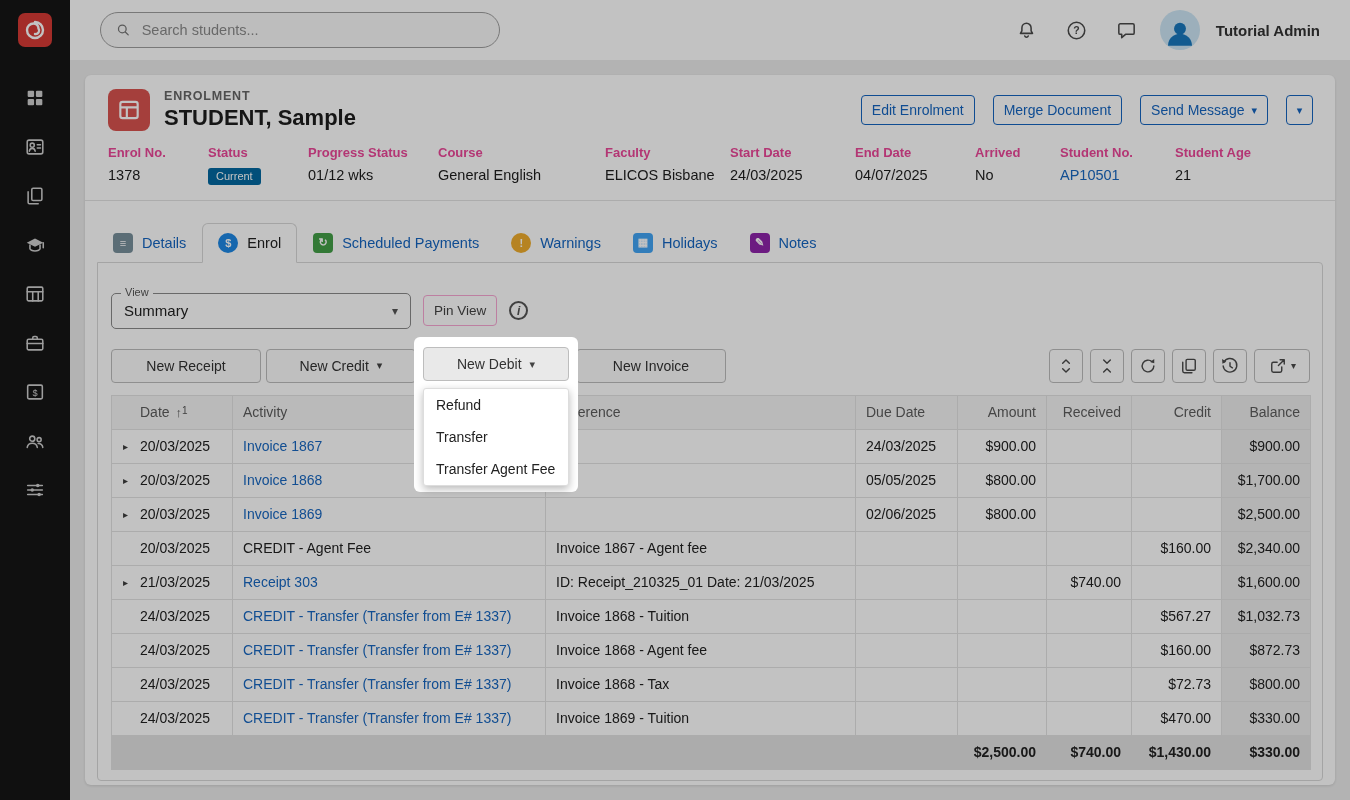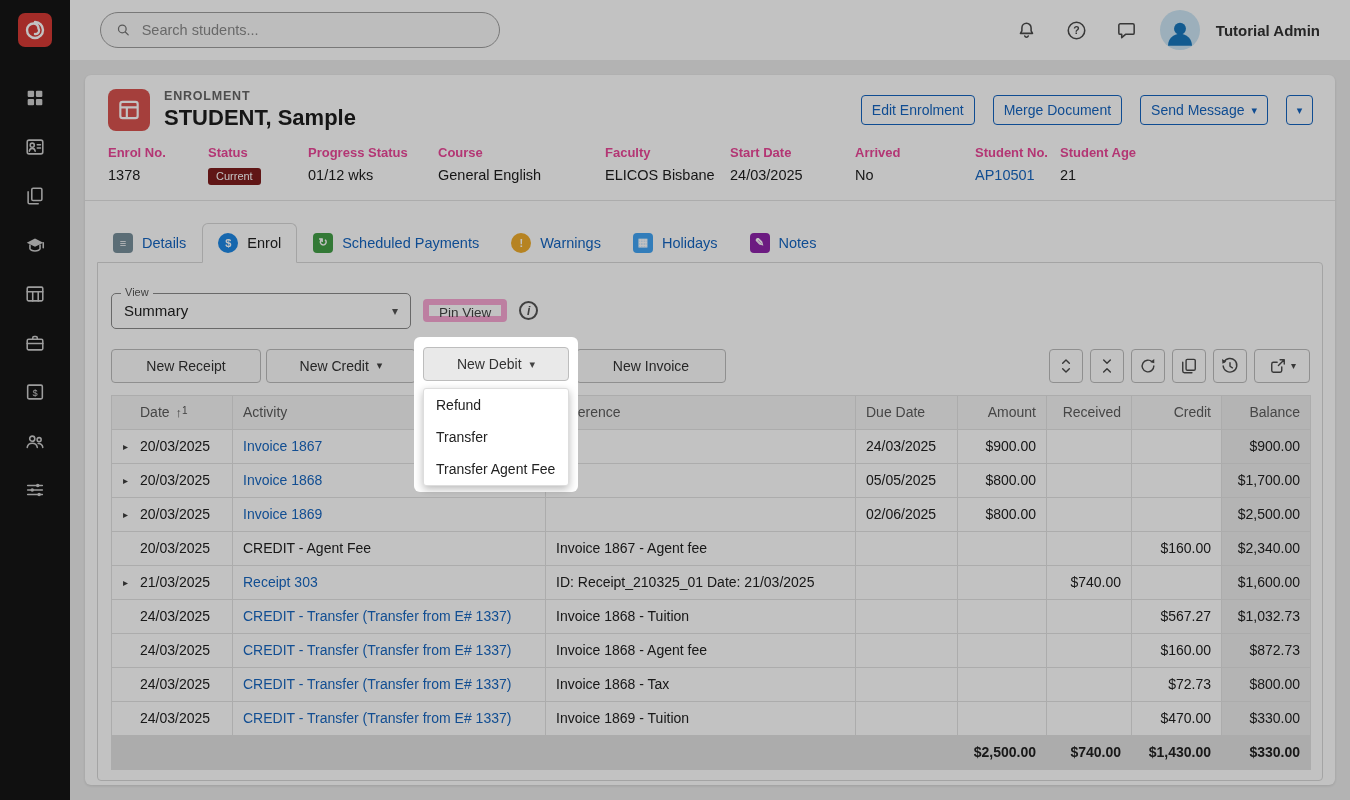--- a/index.html
+++ b/index.html
@@ -48,36 +48,36 @@
   .enrol-info{display:flex;padding:6px 22px 15px 23px;border-bottom:1px solid #e3e3e3}
   .info-field{flex-shrink:0}
   .info-field:nth-child(1){width:100px}.info-field:nth-child(2){width:100px}
   .info-field:nth-child(3){width:130px}.info-field:nth-child(4){width:167px}
   .info-field:nth-child(5){width:125px}.info-field:nth-child(6){width:125px}
   .info-field:nth-child(7){width:120px}.info-field:nth-child(8){width:85px}
   .info-field:nth-child(9){width:115px}.info-field:nth-child(10){width:110px}
   .info-label{font-size:13px;font-weight:bold;color:#ec4899;margin-bottom:7px;white-space:nowrap}
   .info-value{font-size:14.5px;color:#1d1d1d;white-space:nowrap}
   .info-value.link{color:#1867c0;cursor:pointer}
-  .badge{background:#7f1d1d;color:#fff;font-size:11px;padding:2.5px 8px;border-radius:3px;display:inline-block}
+  .badge{background:#0369a1;color:#fff;font-size:11px;padding:2.5px 8px;border-radius:3px;display:inline-block}
 
   
   .tabs{display:flex;margin:22px 0 -1px 12px;position:relative;z-index:2}
   .tab{height:40px;display:flex;align-items:center;gap:9px;padding:0 15px;font-size:14.5px;color:#1565c0;cursor:pointer;border:1px solid transparent}
   .tab.active{background:#fff;border:1px solid #d8d8d8;border-bottom:1px solid #fff;border-radius:6px 6px 0 0;color:#212121}
   .tab-icon{width:20px;height:20px;border-radius:4px;color:#fff;font-size:11px;font-weight:bold;display:flex;align-items:center;justify-content:center;flex-shrink:0}
   .tab-icon.circle{border-radius:50%}
 
   
   .panel{margin:0 12px;border:1px solid #d8d8d8;border-radius:0 4px 4px 4px;padding:30px 12px 10px 13px;position:relative;z-index:1;background:#fff}
   .view-row{display:flex;align-items:center;gap:12px;margin-bottom:20px}
   .select{width:300px;height:36px;border:1px solid #8a8a8a;border-radius:5px;position:relative;display:flex;align-items:center;padding:0 12px;font-size:15px;color:#222;cursor:pointer}
   .float-label{position:absolute;top:-8px;left:9px;background:#fff;font-size:11px;color:#555;padding:0 4px}
   .select .caret{margin-left:auto;color:#555;font-size:12px}
-  .pin-btn{height:23px;border:6px solid #f9a8d4;background:#fff;border-radius:4px;font-size:13.5px;color:#444;padding:0 10px}
+  .pin-btn{height:31px;border:1px solid #f9a8d4;background:#fff;border-radius:4px;font-size:13.5px;color:#444;padding:0 10px}
   .info-circle{width:19px;height:19px;border-radius:50%;border:2px solid #555;color:#555;font-size:12px;font-weight:bold;display:flex;align-items:center;justify-content:center;cursor:pointer;font-style:italic}
 
   .actions-row{display:flex;align-items:flex-start;margin-bottom:12px}
   .actions-left{display:flex;gap:5px}
   .action-btn{width:150px;height:34px;background:#fcfcfc;border:1px solid #bdbdbd;border-radius:4px;font-size:14px;color:#333;display:flex;align-items:center;justify-content:center;gap:8px;white-space:nowrap}
   .action-btn .caret{font-size:11px;color:#444}
   .toolbar{margin-left:auto;display:flex;gap:7px}
   .tool-btn{width:34px;height:34px;background:#fff;border:1px solid #bdbdbd;border-radius:4px;display:flex;align-items:center;justify-content:center;gap:3px}
   .tool-btn svg{width:20px;height:20px;stroke:#4a4a4a;fill:none;stroke-width:1.7;stroke-linecap:round;stroke-linejoin:round}
   .tool-btn.wide{width:56px}
@@ -269,20 +269,24 @@
             </div>
             <div class="info-field">
               <div class="info-label">Faculty</div>
               <div class="info-value">ELICOS Bisbane</div>
             </div>
             <div class="info-field">
               <div class="info-label">Start Date</div>
               <div class="info-value">24/03/2025</div>
             </div>
             <div class="info-field">
+              <div class="info-label">End Date</div>
+              <div class="info-value">04/07/2025</div>
+            </div>
+            <div class="info-field">
               <div class="info-label">Arrived</div>
               <div class="info-value">No</div>
             </div>
             <div class="info-field">
               <div class="info-label">Student No.</div>
               <div class="info-value link">AP10501</div>
             </div>
             <div class="info-field">
               <div class="info-label">Student Age</div>
               <div class="info-value">21</div>

